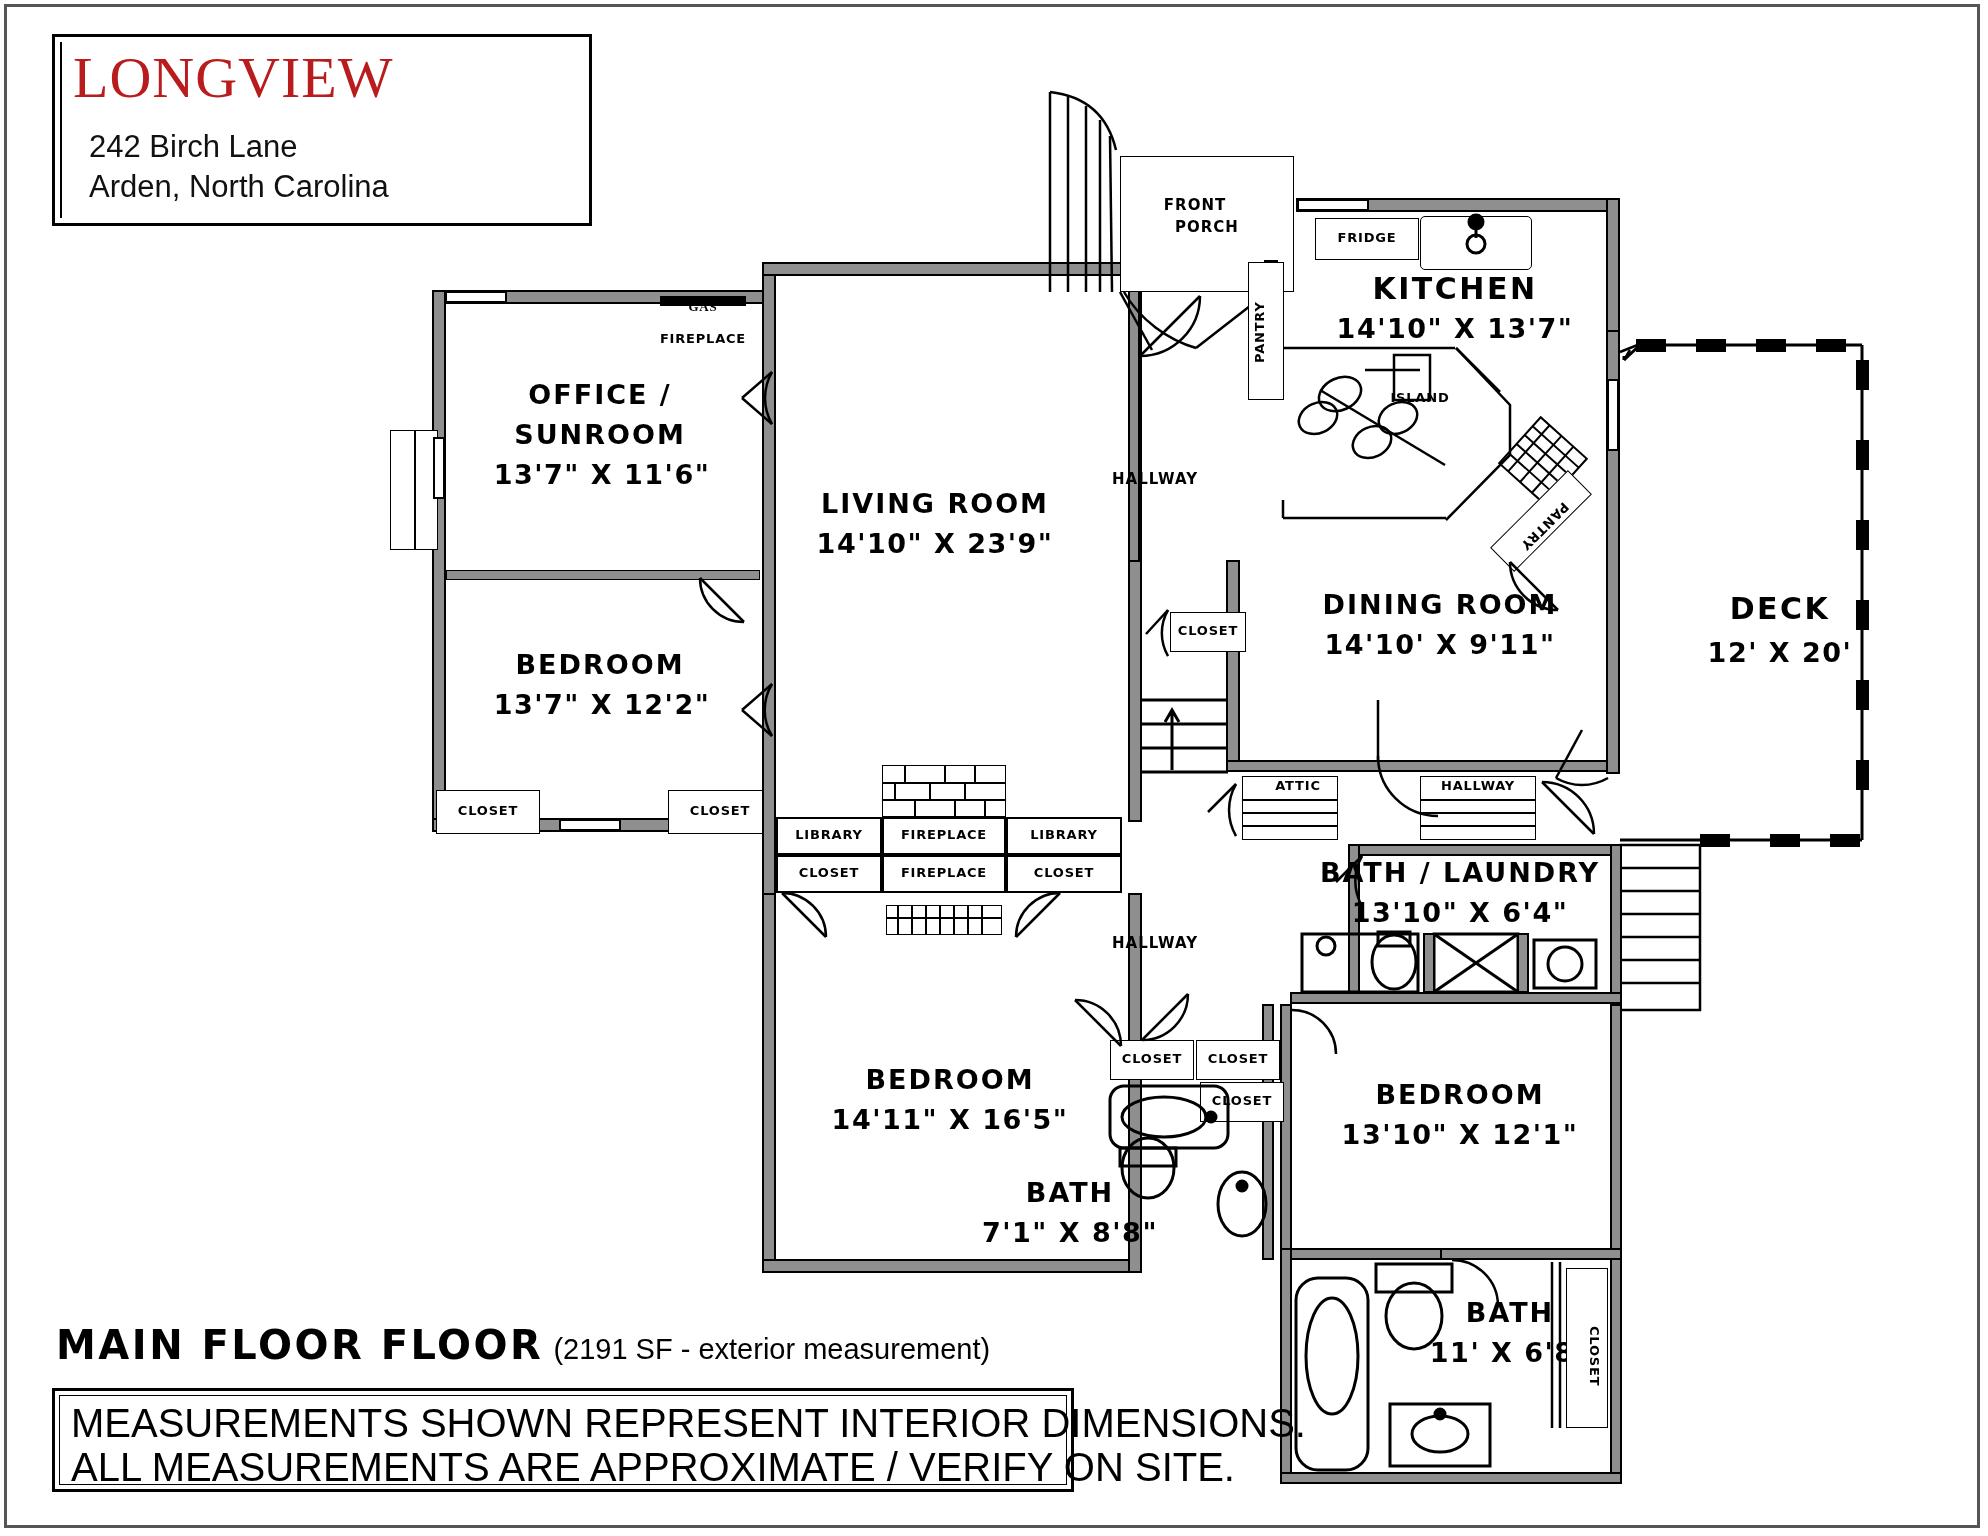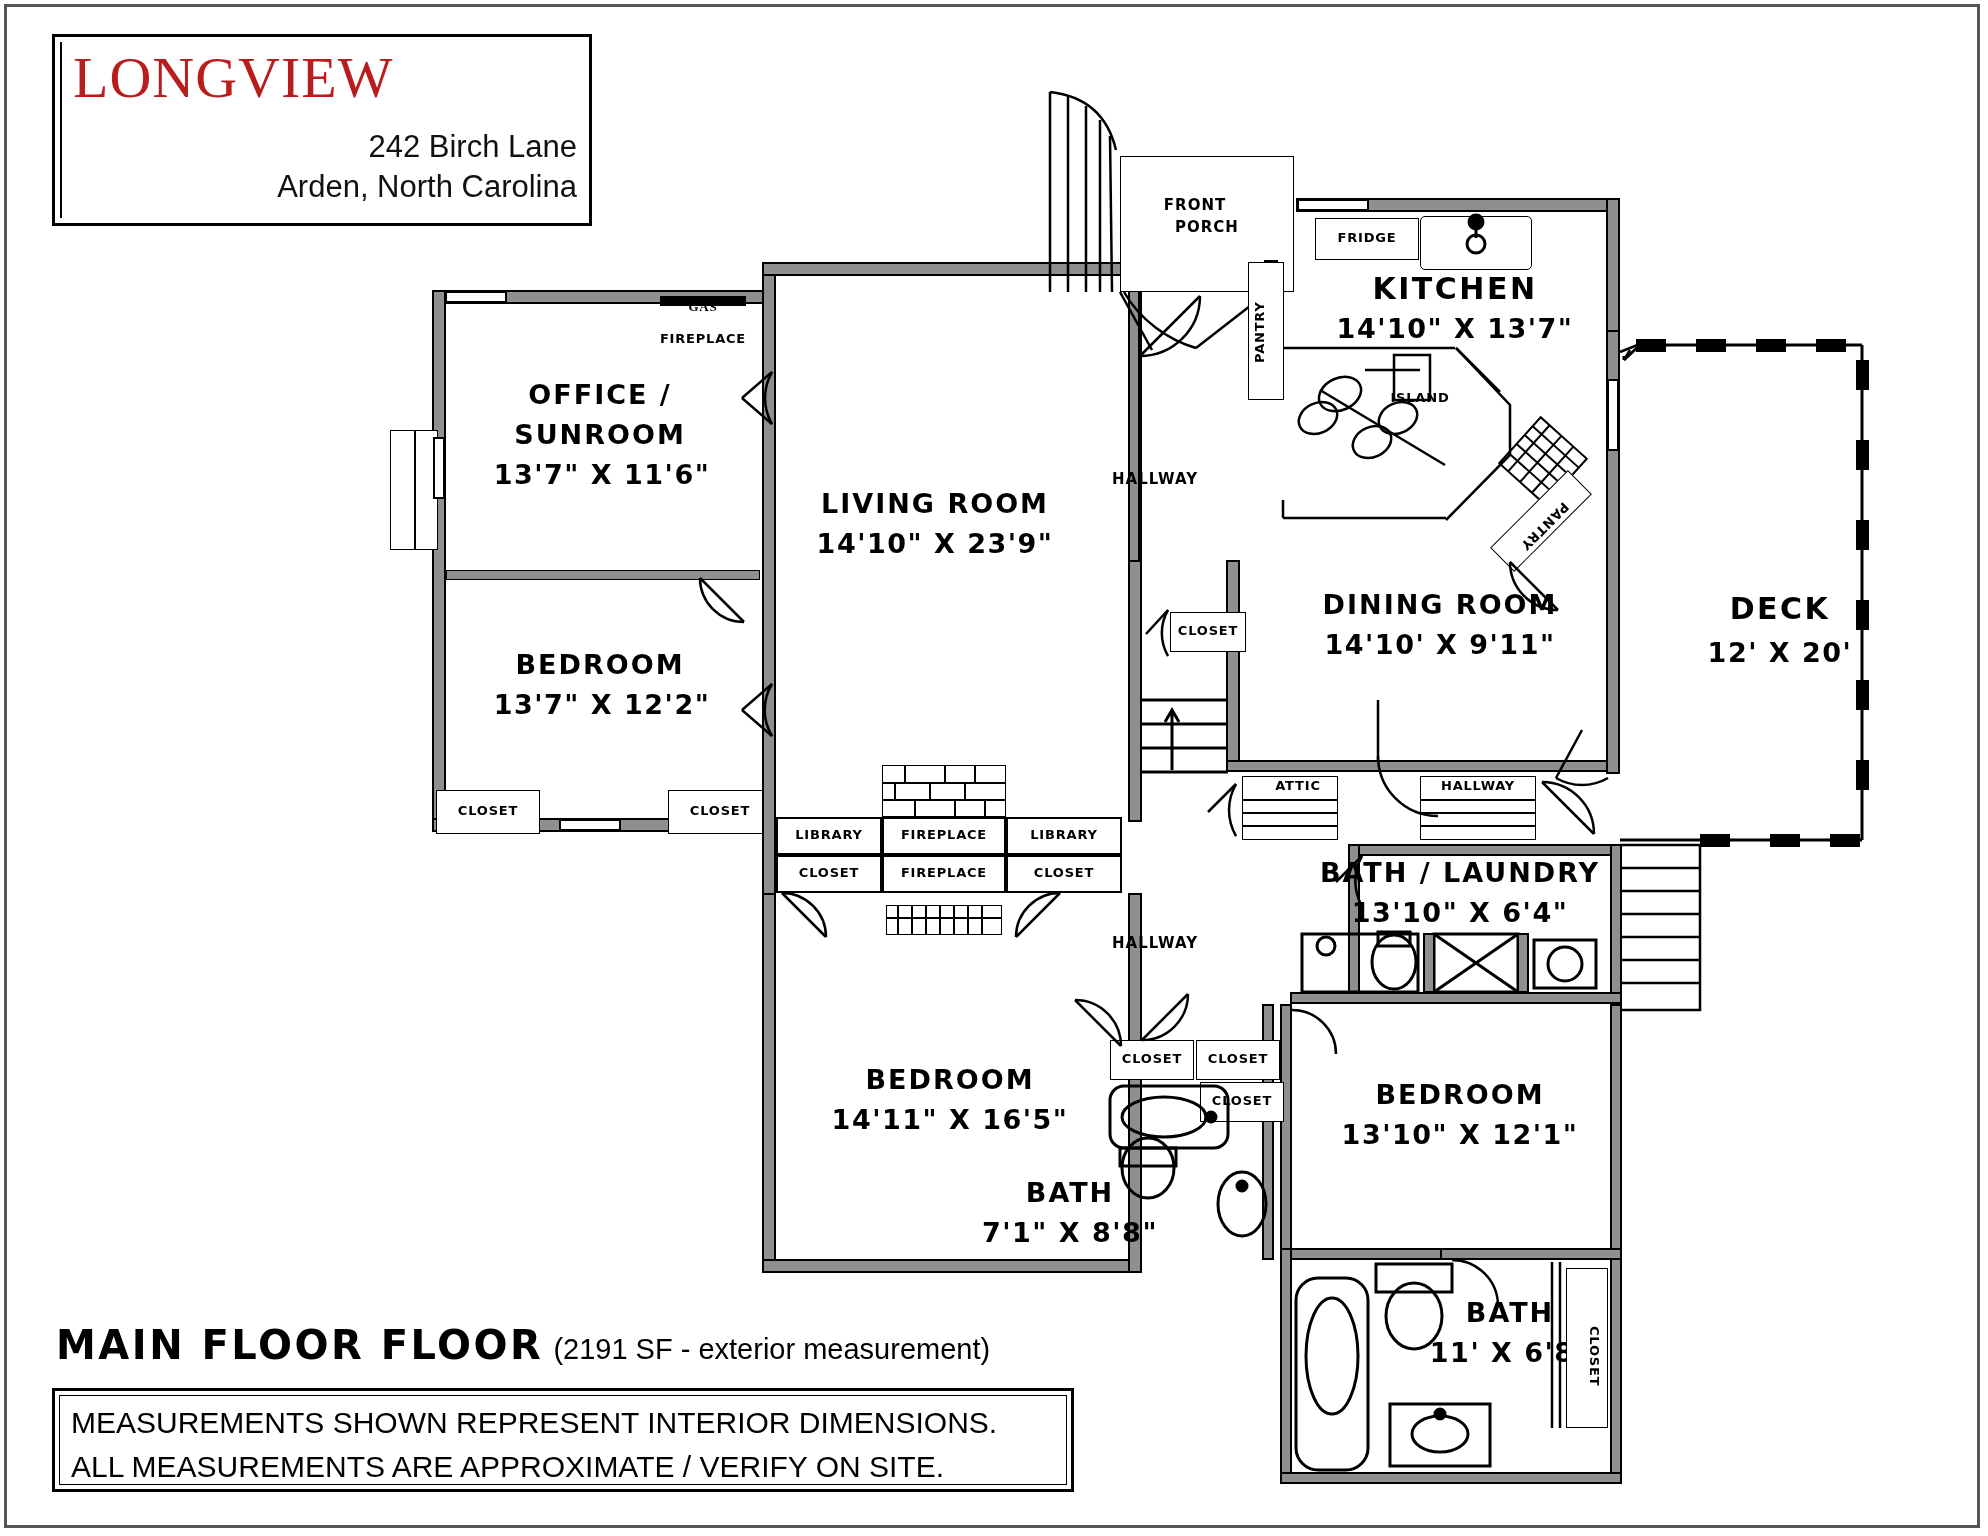--- a/index.html
+++ b/index.html
@@ -25,21 +25,21 @@
     position:absolute;left:5px;top:5px;right:5px;bottom:5px;
     border-left:2px solid #000;pointer-events:none;
   }
   #brand{
     font-family:"Liberation Serif","DejaVu Serif",serif;
     font-size:58px;line-height:62px;letter-spacing:1px;
     color:#b91c1c;margin:4px 0 18px 4px;white-space:nowrap;
   }
   .addr{
     font-family:"Liberation Sans",sans-serif;
-    font-size:31px;line-height:40px;color:#111;margin-left:20px;white-space:nowrap;text-align:right;
+    font-size:31px;line-height:40px;color:#111;margin-left:20px;white-space:nowrap;
   }
   
   #footer-title{
     position:absolute;left:56px;top:1322px;width:1000px;height:56px;
     white-space:nowrap;
   }
   #footer-title .mf{
     font-family:"DejaVu Sans",sans-serif;
     font-size:40px;font-weight:700;letter-spacing:2.5px;color:#000;
     vertical-align:baseline;
@@ -52,21 +52,21 @@
     position:absolute;left:52px;top:1388px;width:1022px;height:104px;
     border:3px solid #000;background:#fff;box-sizing:border-box;
     padding:10px 0 0 16px;
   }
   #disclaimer .inner-rule{
     position:absolute;left:4px;top:4px;right:4px;bottom:4px;
     border:1px solid #000;pointer-events:none;
   }
   #disclaimer div{
     font-family:"Liberation Sans",sans-serif;
-    font-size:30px;line-height:44px;color:#000;white-space:nowrap;
+    font-size:40px;line-height:44px;color:#000;white-space:nowrap;
     position:relative;
   }
   
   .wall{position:absolute;background:#8f8f8f;border:2px solid #000;box-sizing:border-box;}
   .wall.thin{background:#8f8f8f;border:1.5px solid #000;}
   .line{position:absolute;background:#000;}
   .lbl{
     position:absolute;
     font-family:"DejaVu Sans",sans-serif;
     color:#000;text-align:center;white-space:nowrap;

